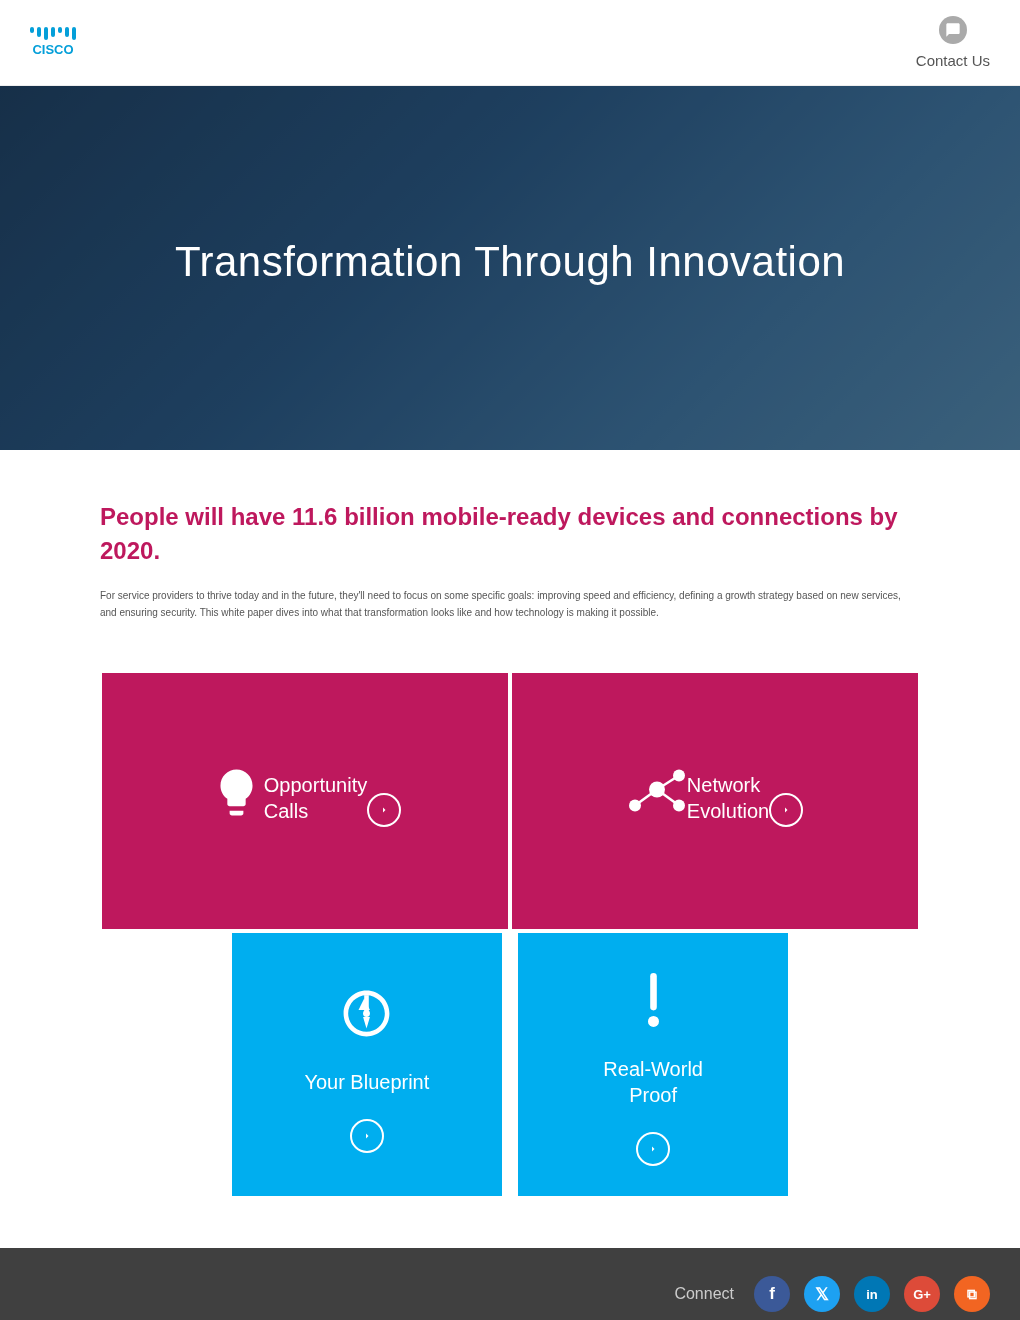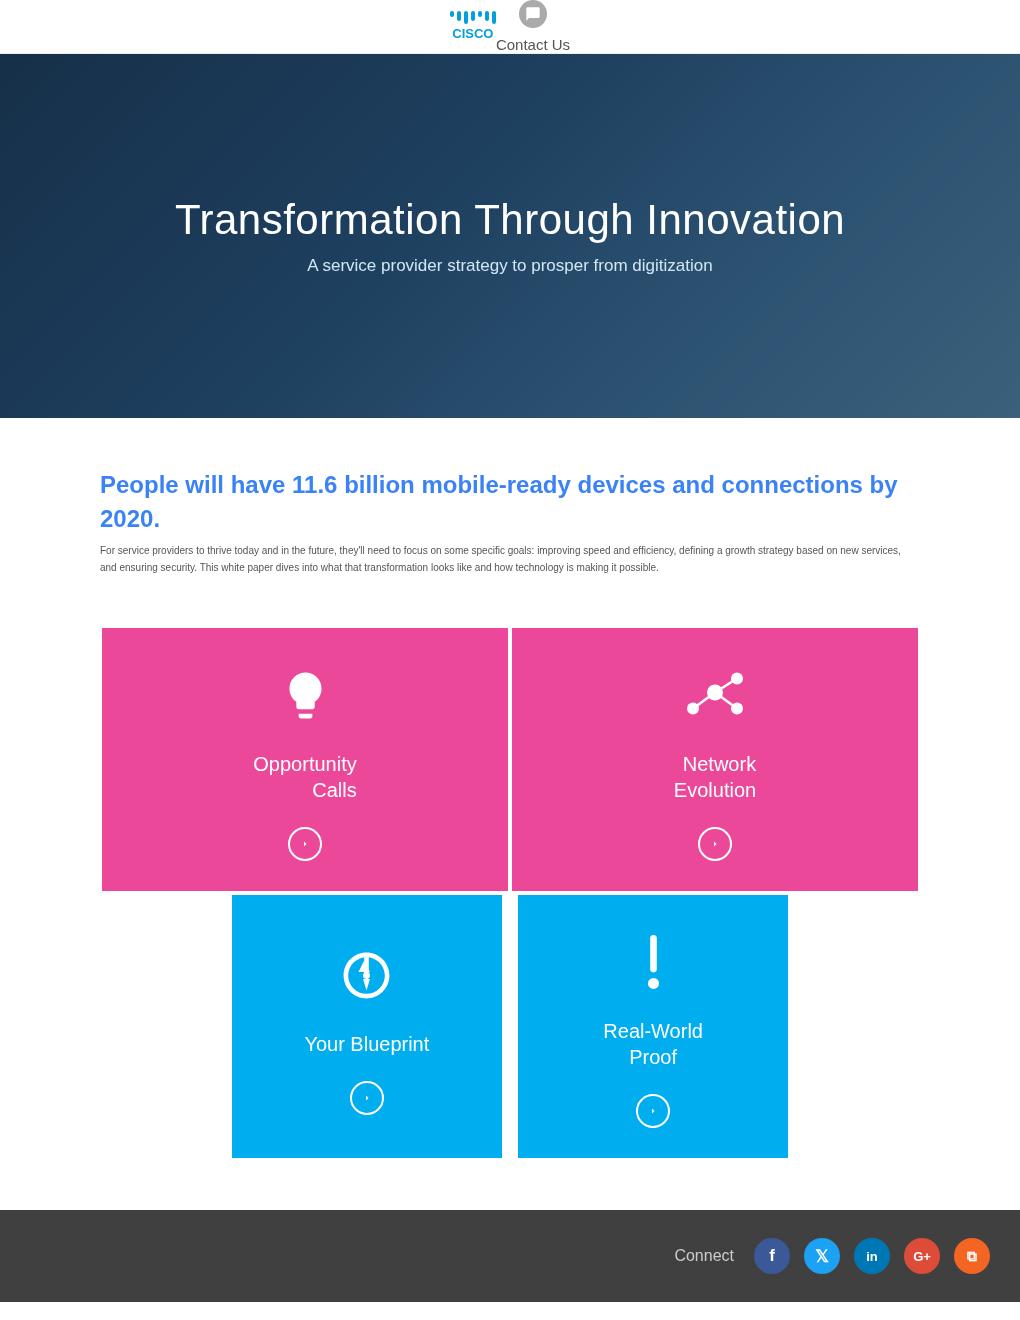--- a/index.html
+++ b/index.html
@@ -1,23 +1,23 @@
 <!DOCTYPE html>
 <html><head>
   <meta charset="utf-8">
   <style>
     * { margin: 0; padding: 0; box-sizing: border-box; }
     body { font-family: Arial, sans-serif; background: #fff; width: 1020px; }
 
     
     .header {
       display: flex;
-      justify-content: center;
-      align-items: center;
-      padding: 0 30px;
+      justify-content: space-between;
+      align-items: center;
+      padding: 16px 30px;
       background: #fff;
       border-bottom: 1px solid #eee;
     }
     .logo-area {
       display: flex;
       align-items: center;
     }
     .logo-cisco {
       font-size: 13px;
       font-weight: bold;
@@ -79,49 +79,48 @@
       color: #d0e8f5;
       font-weight: 300;
     }
 
     
     .main-content {
       padding: 50px 100px 40px 100px;
     }
     .stat-heading {
       font-size: 24px;
-      color: #3b82f6;
+      color: #be185d;
       font-weight: bold;
       line-height: 1.4;
-      margin-bottom: 7px;
+      margin-bottom: 20px;
     }
     .stat-body {
       font-size: 10px;
       color: #555;
       line-height: 1.7;
     }
 
     
     .cards-section {
       padding: 10px 100px 50px 100px;
     }
     .cards-row {
       display: flex;
       gap: 0;
       margin-bottom: 0;
     }
     .card {
       flex: 1;
-      background: #ec4899;
-      display: flex;
-      flex-direction: column;
+      background: #be185d;
+      display: flex;
       align-items: center;
       justify-content: center;
       padding: 40px 20px 30px 20px;
-      text-align: right;
+      text-align: left;
       color: #fff;
       border: 2px solid #fff;
       min-height: 260px;
       cursor: pointer;
     }
     .card-icon {
       font-size: 50px;
       margin-bottom: 16px;
       color: #fff;
     }
@@ -246,21 +245,20 @@
         <path d="M20 2H4c-1.1 0-2 .9-2 2v18l4-4h14c1.1 0 2-.9 2-2V4c0-1.1-.9-2-2-2z"></path>
       </svg>
     </div>
     <span>Contact Us</span>
   </div>
 </header>
 
 <section class="hero">
   <div class="hero-content">
     <h1 class="hero-title">Transformation Through Innovation</h1>
-    <p class="hero-subtitle">A service provider strategy to prosper from digitization</p>
   </div>
 </section>
 
 <section class="main-content">
   <h2 class="stat-heading">People will have 11.6 billion mobile-ready devices and connections by 2020.</h2>
   <p class="stat-body">For service providers to thrive today and in the future, they'll need to focus on some specific goals: improving speed and efficiency, defining a growth strategy based on new services, and ensuring security. This white paper dives into what that transformation looks like and how technology is making it possible.</p>
 </section>
 
 <section class="cards-section">
 

